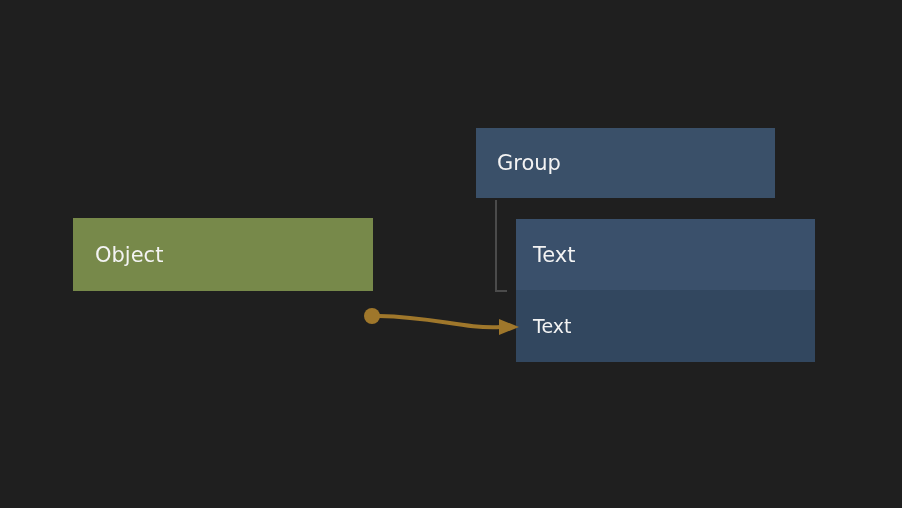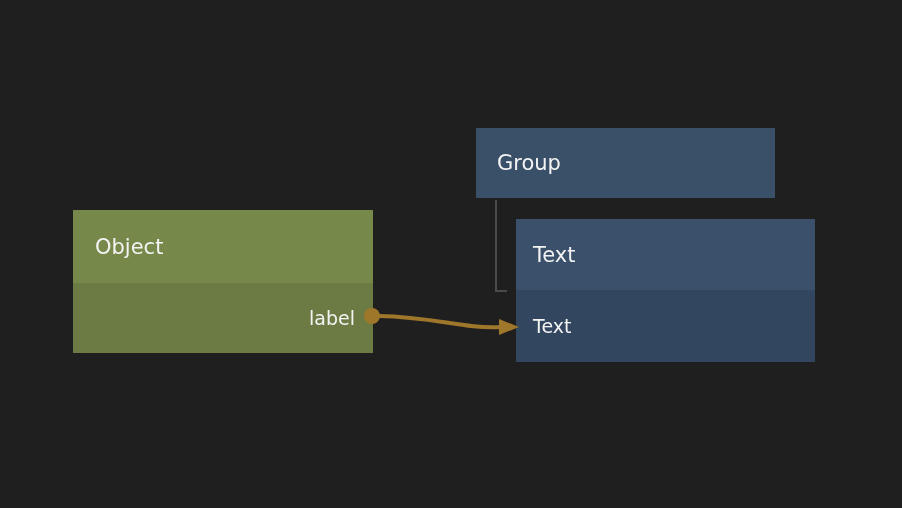--- a/index.html
+++ b/index.html
@@ -44,20 +44,21 @@
   .node-object {
     left: 73px;
     top: 210px;
     width: 300px;
     height: 143px;
   }
   .node-object .node-header {
     height: 73px;
     background: #77894a;
     padding: 0 0 0 22px;
+    margin-top: 8px;
   }
   .node-object .node-row {
     height: 70px;
     background: #6c7b43;
     justify-content: flex-end;
     padding: 0 18px 0 0;
   }
 
   
   .node-group {
@@ -92,23 +93,20 @@
 </style>
 </head>
 <body>
 
 <div class="canvas">
 
   <div class="node node-object">
     <div class="node-header">
       <span>Object</span>
     </div>
-    <div class="node-row">
-      <span>label</span>
-    </div>
   </div>
 
   <div class="node node-group">
     <div class="node-header">
       <span>Group</span>
     </div>
   </div>
 
   <div class="node node-text">
     <div class="node-header">

